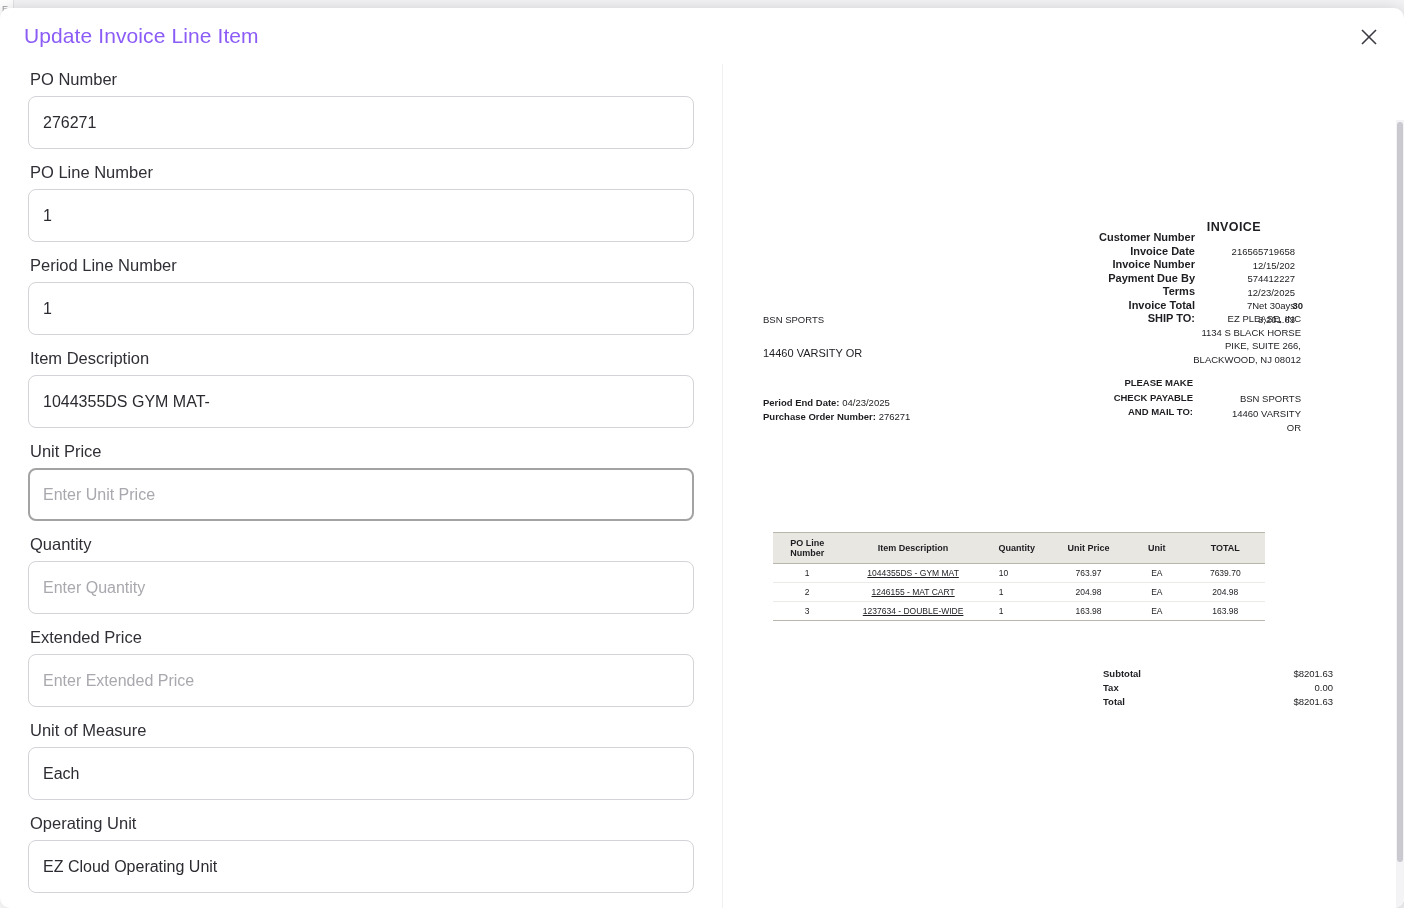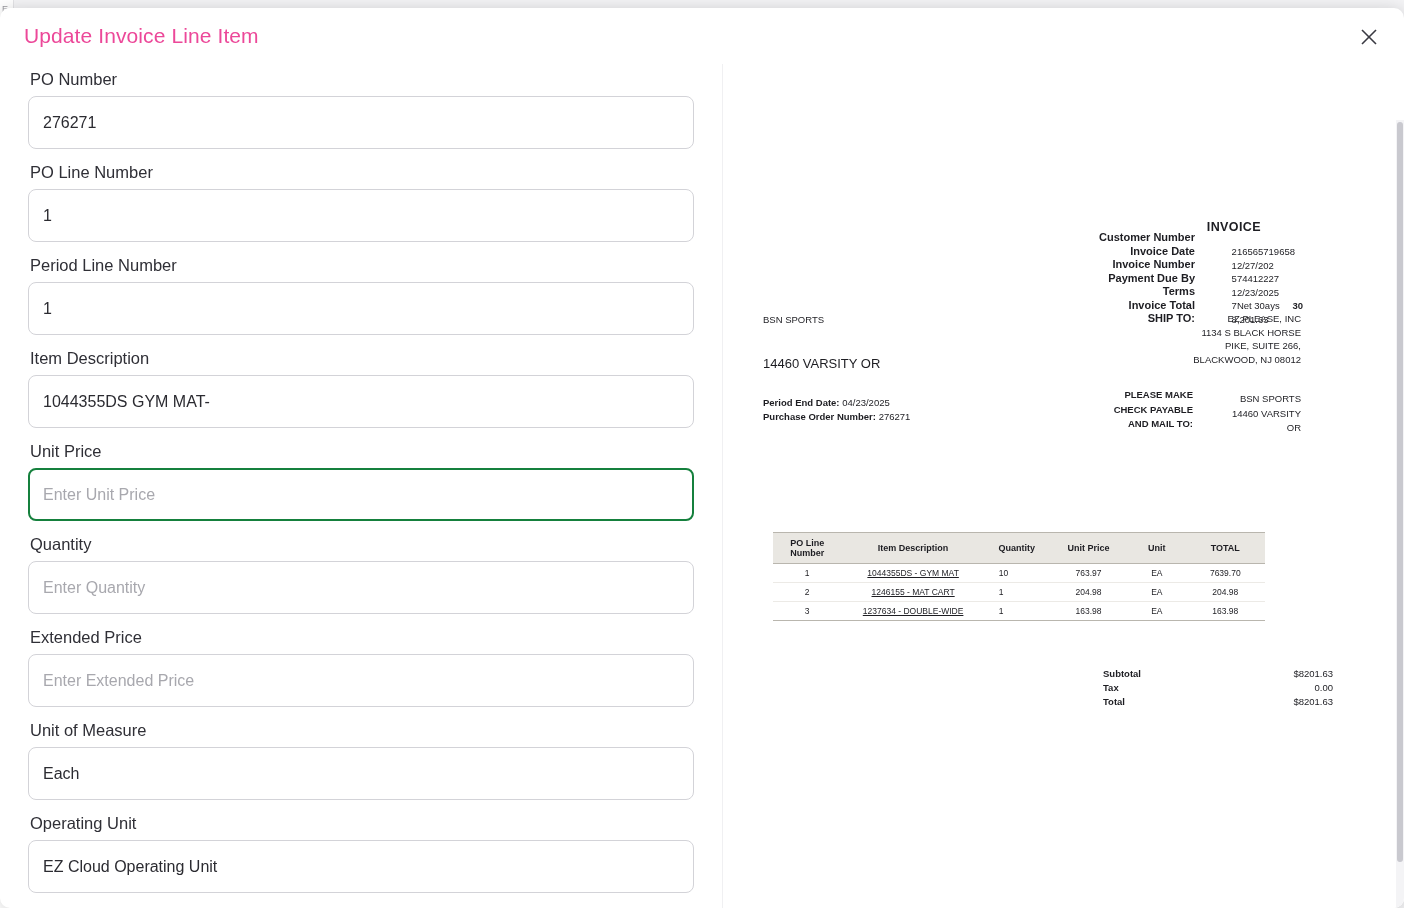--- a/index.html
+++ b/index.html
@@ -44,21 +44,21 @@
     overflow: hidden;
   }
   .modal-header {
     position: relative;
     height: 56px;
     padding: 0 24px;
     display: flex; align-items: center;
   }
   .modal-title {
     font-size: 21px;
-    color: #ec4899;
+    color: #8b5cf6;
     font-weight: 400;
     letter-spacing: .1px;
   }
   .close-btn {
     position: absolute;
     right: 20px; top: 14px;
     width: 30px; height: 30px;
     display: flex; align-items: center; justify-content: center;
     cursor: pointer;
     color: #3a3a42;
@@ -96,21 +96,21 @@
     font-size: 16px;
     color: #2b2b31;
     background: #fff;
     border: 1px solid #d3d3d8;
     border-radius: 8px;
     outline: none;
     font-family: "Liberation Sans", sans-serif;
   }
   .field-input::placeholder { color: #a8a8ae; }
   .field-input.focused {
-    border: 2px solid #15803d;
+    border: 2px solid #a3a3a3;
     padding: 14px 13px;
   }
 
   
   .preview-pane {
     position: relative;
     flex: 1;
     background: #ffffff;
     border-left: 1px solid #f0f0f2;
     overflow: hidden;
@@ -135,21 +135,21 @@
     position: absolute;
     right: 168px; top: 119px;
     text-align: right;
     font-size: 11px;
     font-weight: bold;
     line-height: 13.5px;
   }
   .meta-values {
     position: absolute;
     right: 68px; top: 133px;
-    text-align: left;
+    text-align: right;
     font-size: 9.5px;
     line-height: 13.5px;
     font-weight: normal;
   }
   .meta-values .v { display: block; }
   .terms-row { position: relative; }
   .terms-row .overlap {
     position: absolute;
     right: -8px; top: 0;
     font-weight: bold;
@@ -163,34 +163,34 @@
     font-size: 9.5px;
     line-height: 13.5px;
   }
   .vendor-name {
     position: absolute;
     left: 0px; top: 202px;
     font-size: 9.5px;
   }
   .vendor-addr {
     position: absolute;
-    left: 0px; top: 244px;
-    font-size: 13px;
+    left: 0px; top: 235px;
+    font-size: 11px;
   }
   .period-block {
     position: absolute;
     left: 0px; top: 284px;
     font-size: 9.5px;
     line-height: 14px;
   }
   .period-block b { font-weight: bold; }
 
   .payable-block {
     position: absolute;
-    right: 170px; top: 276px;
+    right: 170px; top: 264px;
     text-align: right;
     font-size: 9.5px;
     font-weight: bold;
     line-height: 14.5px;
   }
   .payable-addr {
     position: absolute;
     right: 62px; top: 280px;
     text-align: right;
     font-size: 9.5px;
@@ -340,21 +340,21 @@
             <div>Invoice Date</div>
             <div>Invoice Number</div>
             <div>Payment Due By</div>
             <div>Terms</div>
             <div>Invoice Total</div>
             <div>SHIP TO:</div>
           </div>
 
           <div class="meta-values">
             <span class="v">216565719658</span>
-            <span class="v">12/27/202</span>
+            <span class="v">12/15/202</span>
             <span class="v">574412227</span>
             <span class="v">12/23/2025</span>
             <span class="v terms-row">
               <span>7Net 30ays</span>
               <span class="overlap">30</span>
             </span>
             <span class="v">8,201.63</span>
           </div>
 
           <div class="ship-to-block">

